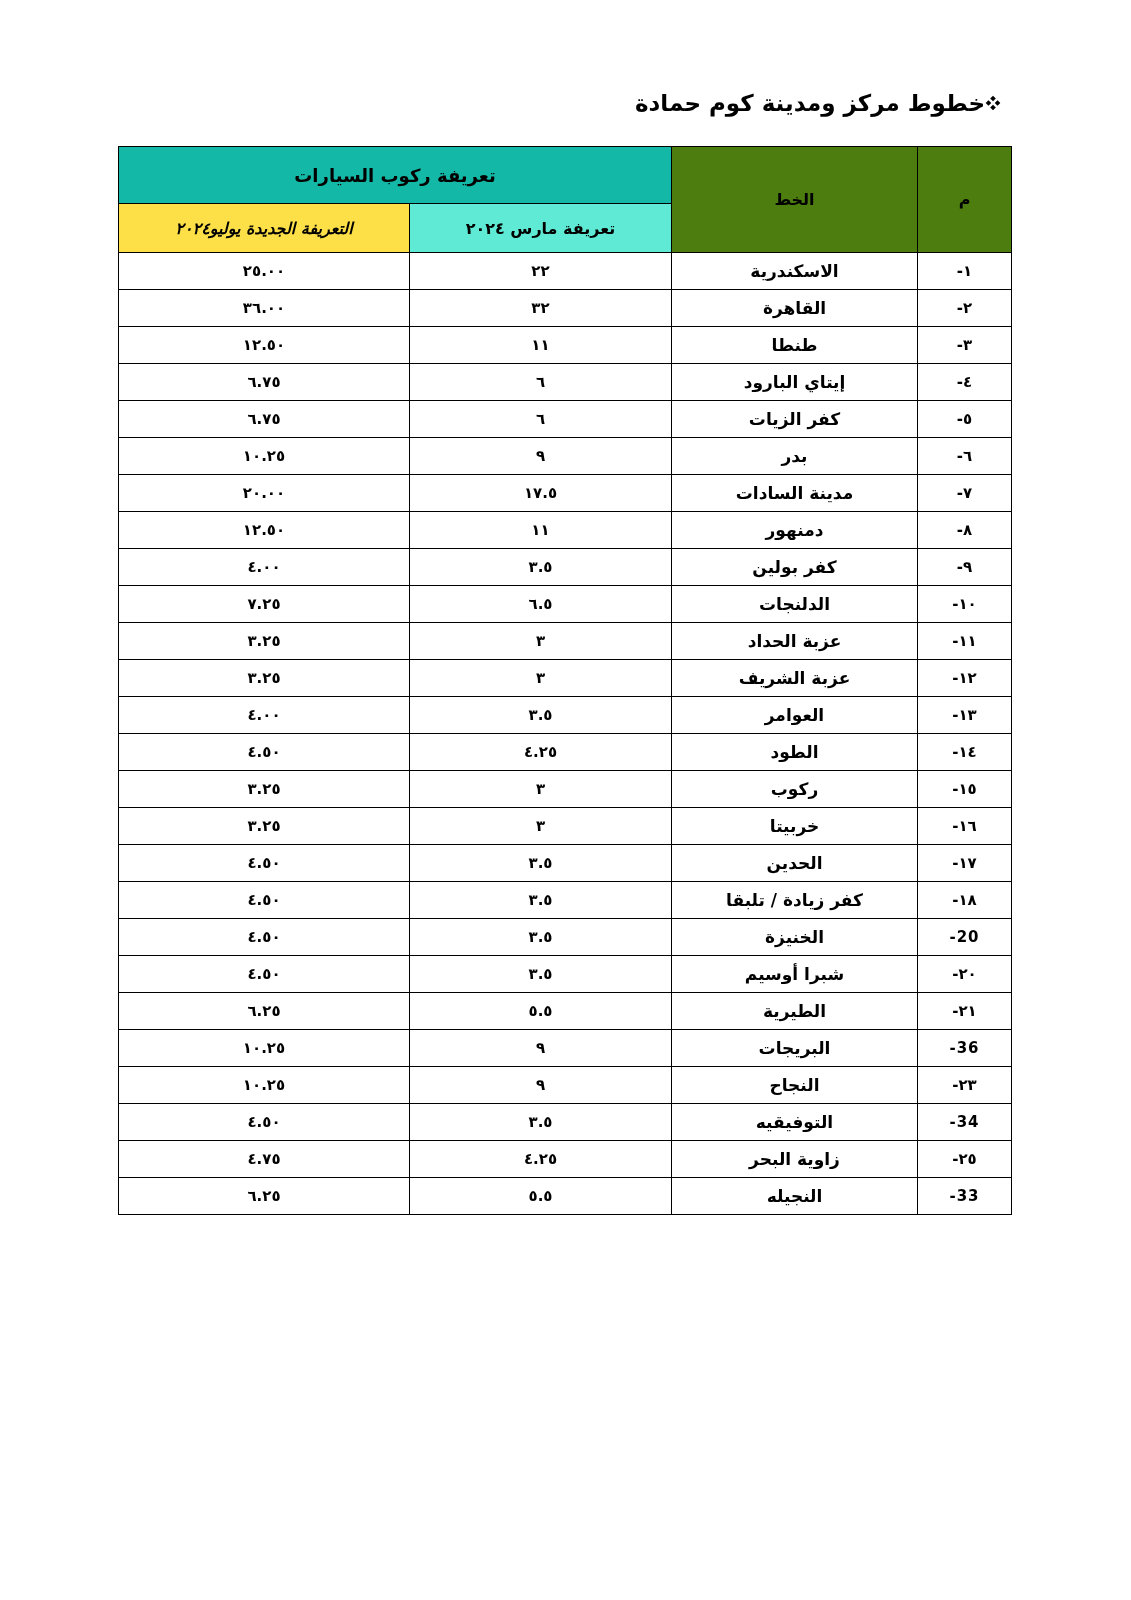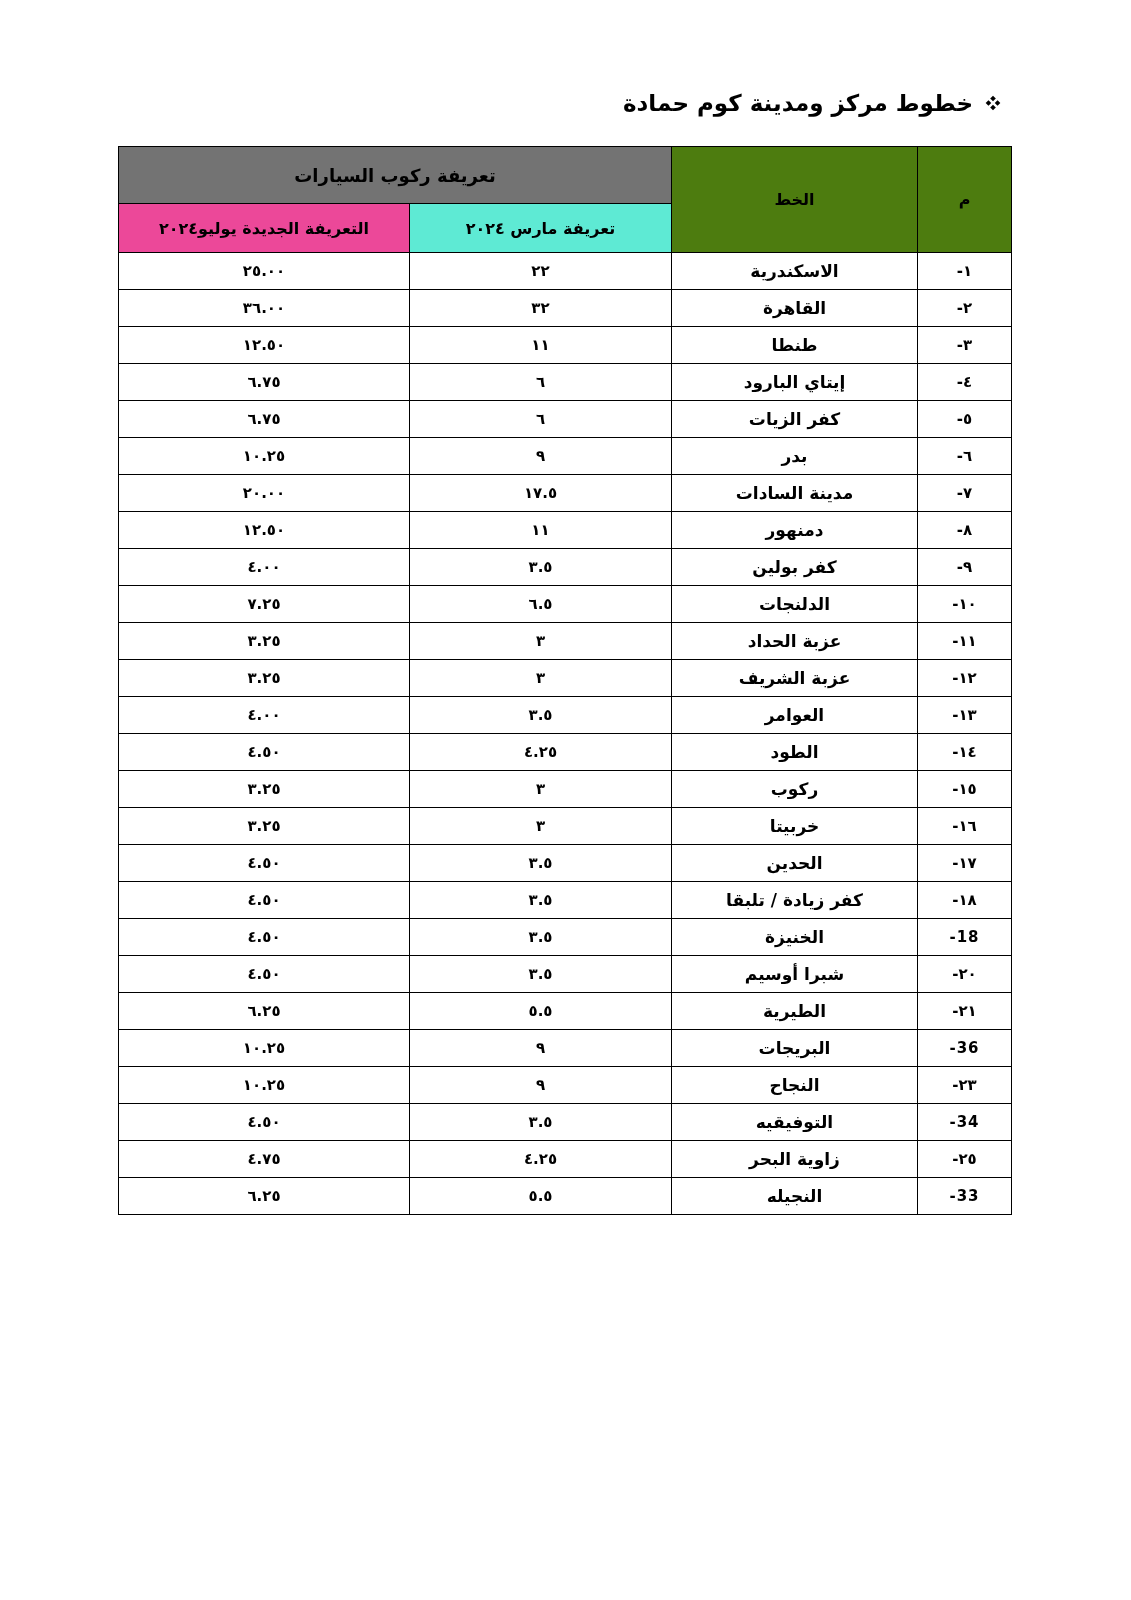--- a/index.html
+++ b/index.html
@@ -10,21 +10,20 @@
     font-family: "DejaVu Sans", "Liberation Sans", sans-serif;
     color: #000;
     direction: rtl;
     position: relative;
     overflow: hidden;
   }
   .page { width: 1131px; height: 1600px; padding-top: 90px; }
   .title-row {
     display: flex;
     align-items: center;
-    gap: 12px;
     padding-right: 130px;
     font-weight: bold;
     font-size: 23px;
     margin-bottom: 30px;
     white-space: nowrap;
   }
   .bullet { display: inline-flex; align-items: center; }
   .bullet svg { display: block; }
   table.fare-table {
     border-collapse: collapse;
@@ -40,21 +39,21 @@
     padding: 2px 4px;
     overflow: hidden;
   }
   col.col-serial { width: 94px; }
   col.col-line   { width: 246px; }
   col.col-march  { width: 262px; }
   col.col-july   { width: 291px; }
   thead tr.hrow1 { height: 57px; }
   thead tr.hrow2 { height: 49px; }
   th.th-main  { font-size: 16px; background: #4d7c0f; }
-  th.th-group { font-size: 18px; background: #737373; }
+  th.th-group { font-size: 18px; background: #14b8a6; }
   th.th-sub   { font-size: 16px; }
   tbody tr { height: 37px; }
   td.serial-cell { font-size: 15px; letter-spacing: 1px; }
   td.line-cell   { font-size: 17px; }
   td.fare-cell   { font-size: 15px; }
 </style>
 </head>
 <body>
 
 <div class="page">
@@ -79,21 +78,21 @@
       <col class="col-july">
     </colgroup>
     <thead>
       <tr class="hrow1">
         <th class="th-main" rowspan="2">م</th>
         <th class="th-main" rowspan="2">الخط</th>
         <th class="th-group" colspan="2">تعريفة ركوب السيارات</th>
       </tr>
       <tr class="hrow2">
         <th class="th-sub" style="background: #5eead4;">تعريفة مارس ٢٠٢٤</th>
-        <th class="th-sub" style="background: #ec4899;">التعريفة الجديدة يوليو٢٠٢٤</th>
+        <th class="th-sub" style="background: #fde047; font-style: italic;">التعريفة الجديدة يوليو٢٠٢٤</th>
       </tr>
     </thead>
     <tbody id="fare-tbody">
         <tr>
           <td class="serial-cell">١-</td>
           <td class="line-cell">الاسكندرية</td>
           <td class="fare-cell">٢٢</td>
           <td class="fare-cell">٢٥.٠٠</td>
         </tr>
         <tr>
@@ -192,21 +191,21 @@
           <td class="fare-cell">٣.٥</td>
           <td class="fare-cell">٤.٥٠</td>
         </tr>
         <tr>
           <td class="serial-cell">١٨-</td>
           <td class="line-cell">كفر زيادة / تلبقا</td>
           <td class="fare-cell">٣.٥</td>
           <td class="fare-cell">٤.٥٠</td>
         </tr>
         <tr>
-          <td class="serial-cell">18-</td>
+          <td class="serial-cell">20-</td>
           <td class="line-cell">الخنيزة</td>
           <td class="fare-cell">٣.٥</td>
           <td class="fare-cell">٤.٥٠</td>
         </tr>
         <tr>
           <td class="serial-cell">٢٠-</td>
           <td class="line-cell">شبرا أوسيم</td>
           <td class="fare-cell">٣.٥</td>
           <td class="fare-cell">٤.٥٠</td>
         </tr>

